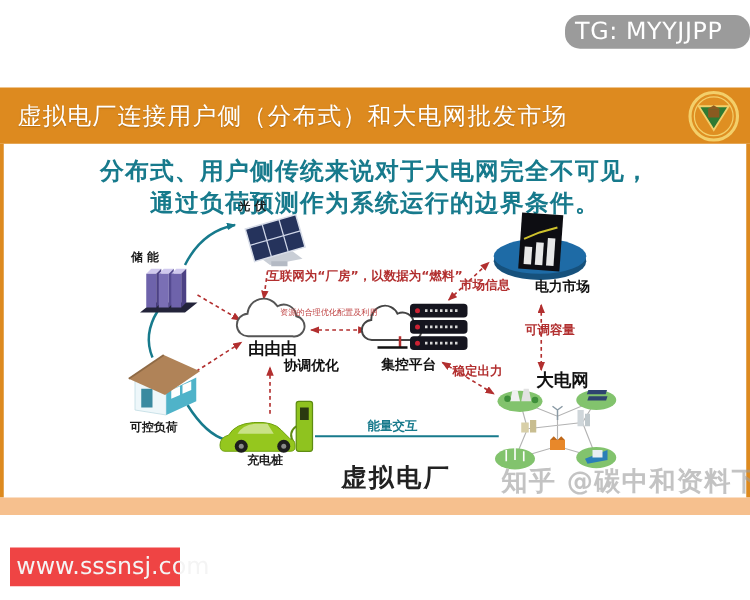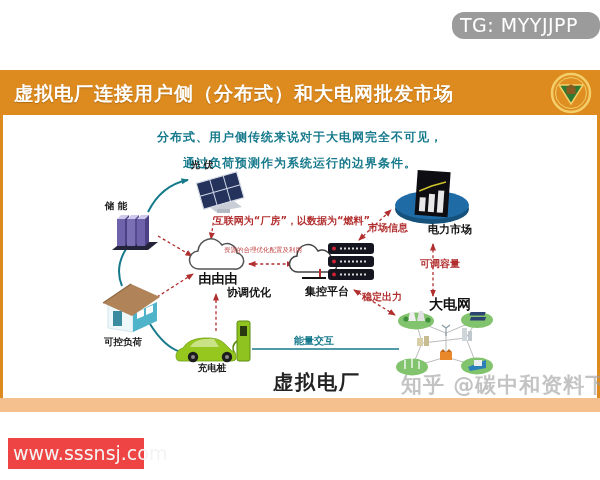--- a/index.html
+++ b/index.html
@@ -5,30 +5,30 @@
   html,body{margin:0;padding:0;background:#fff;}
   #stage{position:relative;width:600px;height:480px;background:#ffffff;overflow:hidden;
          font-family:"DejaVu Sans","Liberation Sans",sans-serif;}
   
   .tg-badge{position:absolute;left:452px;top:12px;width:148px;height:27px;background:#9b9b9b;
             color:#fff;font-size:19px;line-height:27px;padding-left:8px;box-sizing:border-box;
             letter-spacing:.5px;border-radius:12px;}
   
   .header{position:absolute;left:0;top:70px;width:600px;height:45px;background:#dd8a1f;}
   .header .title{position:absolute;left:14px;top:0;height:45px;line-height:47px;color:#fff;
-                 font-size:19px;font-weight:bold;letter-spacing:1px;white-space:nowrap;
+                 font-size:19px;font-weight:normal;letter-spacing:1px;white-space:nowrap;
                  text-shadow:0 1px 1px rgba(120,70,0,.45);}
   .logo{position:absolute;right:8px;top:2px;}
   
   .strip{position:absolute;top:115px;width:3px;height:283px;background:#dd8a1f;}
   .strip.left{left:0}.strip.right{right:0}
   .peach{position:absolute;left:0;top:398px;width:600px;height:14px;background:#f6c08e;}
   
   .intro{position:absolute;left:0;top:124px;width:600px;text-align:center;color:#177a8c;
-         font-size:12px;font-weight:bold;line-height:26px;letter-spacing:1px;}
+         font-size:19px;font-weight:bold;line-height:26px;letter-spacing:1px;}
   
   svg.diagram{position:absolute;left:0;top:0;}
   
   .watermark{position:absolute;left:401px;top:371px;width:199px;color:rgba(158,158,158,.62);
              font-size:21px;font-weight:bold;white-space:nowrap;overflow:hidden;letter-spacing:1px;}
   
   .site-box{position:absolute;left:8px;top:438px;width:136px;height:31px;background:#ef4444;
             color:#f4f4f4;font-size:19px;line-height:31px;padding-left:5px;box-sizing:border-box;}
   text{font-family:"DejaVu Sans","Liberation Sans",sans-serif;}
   .node-label{font-size:9.5px;font-weight:bold;fill:#1c1c1c;}

